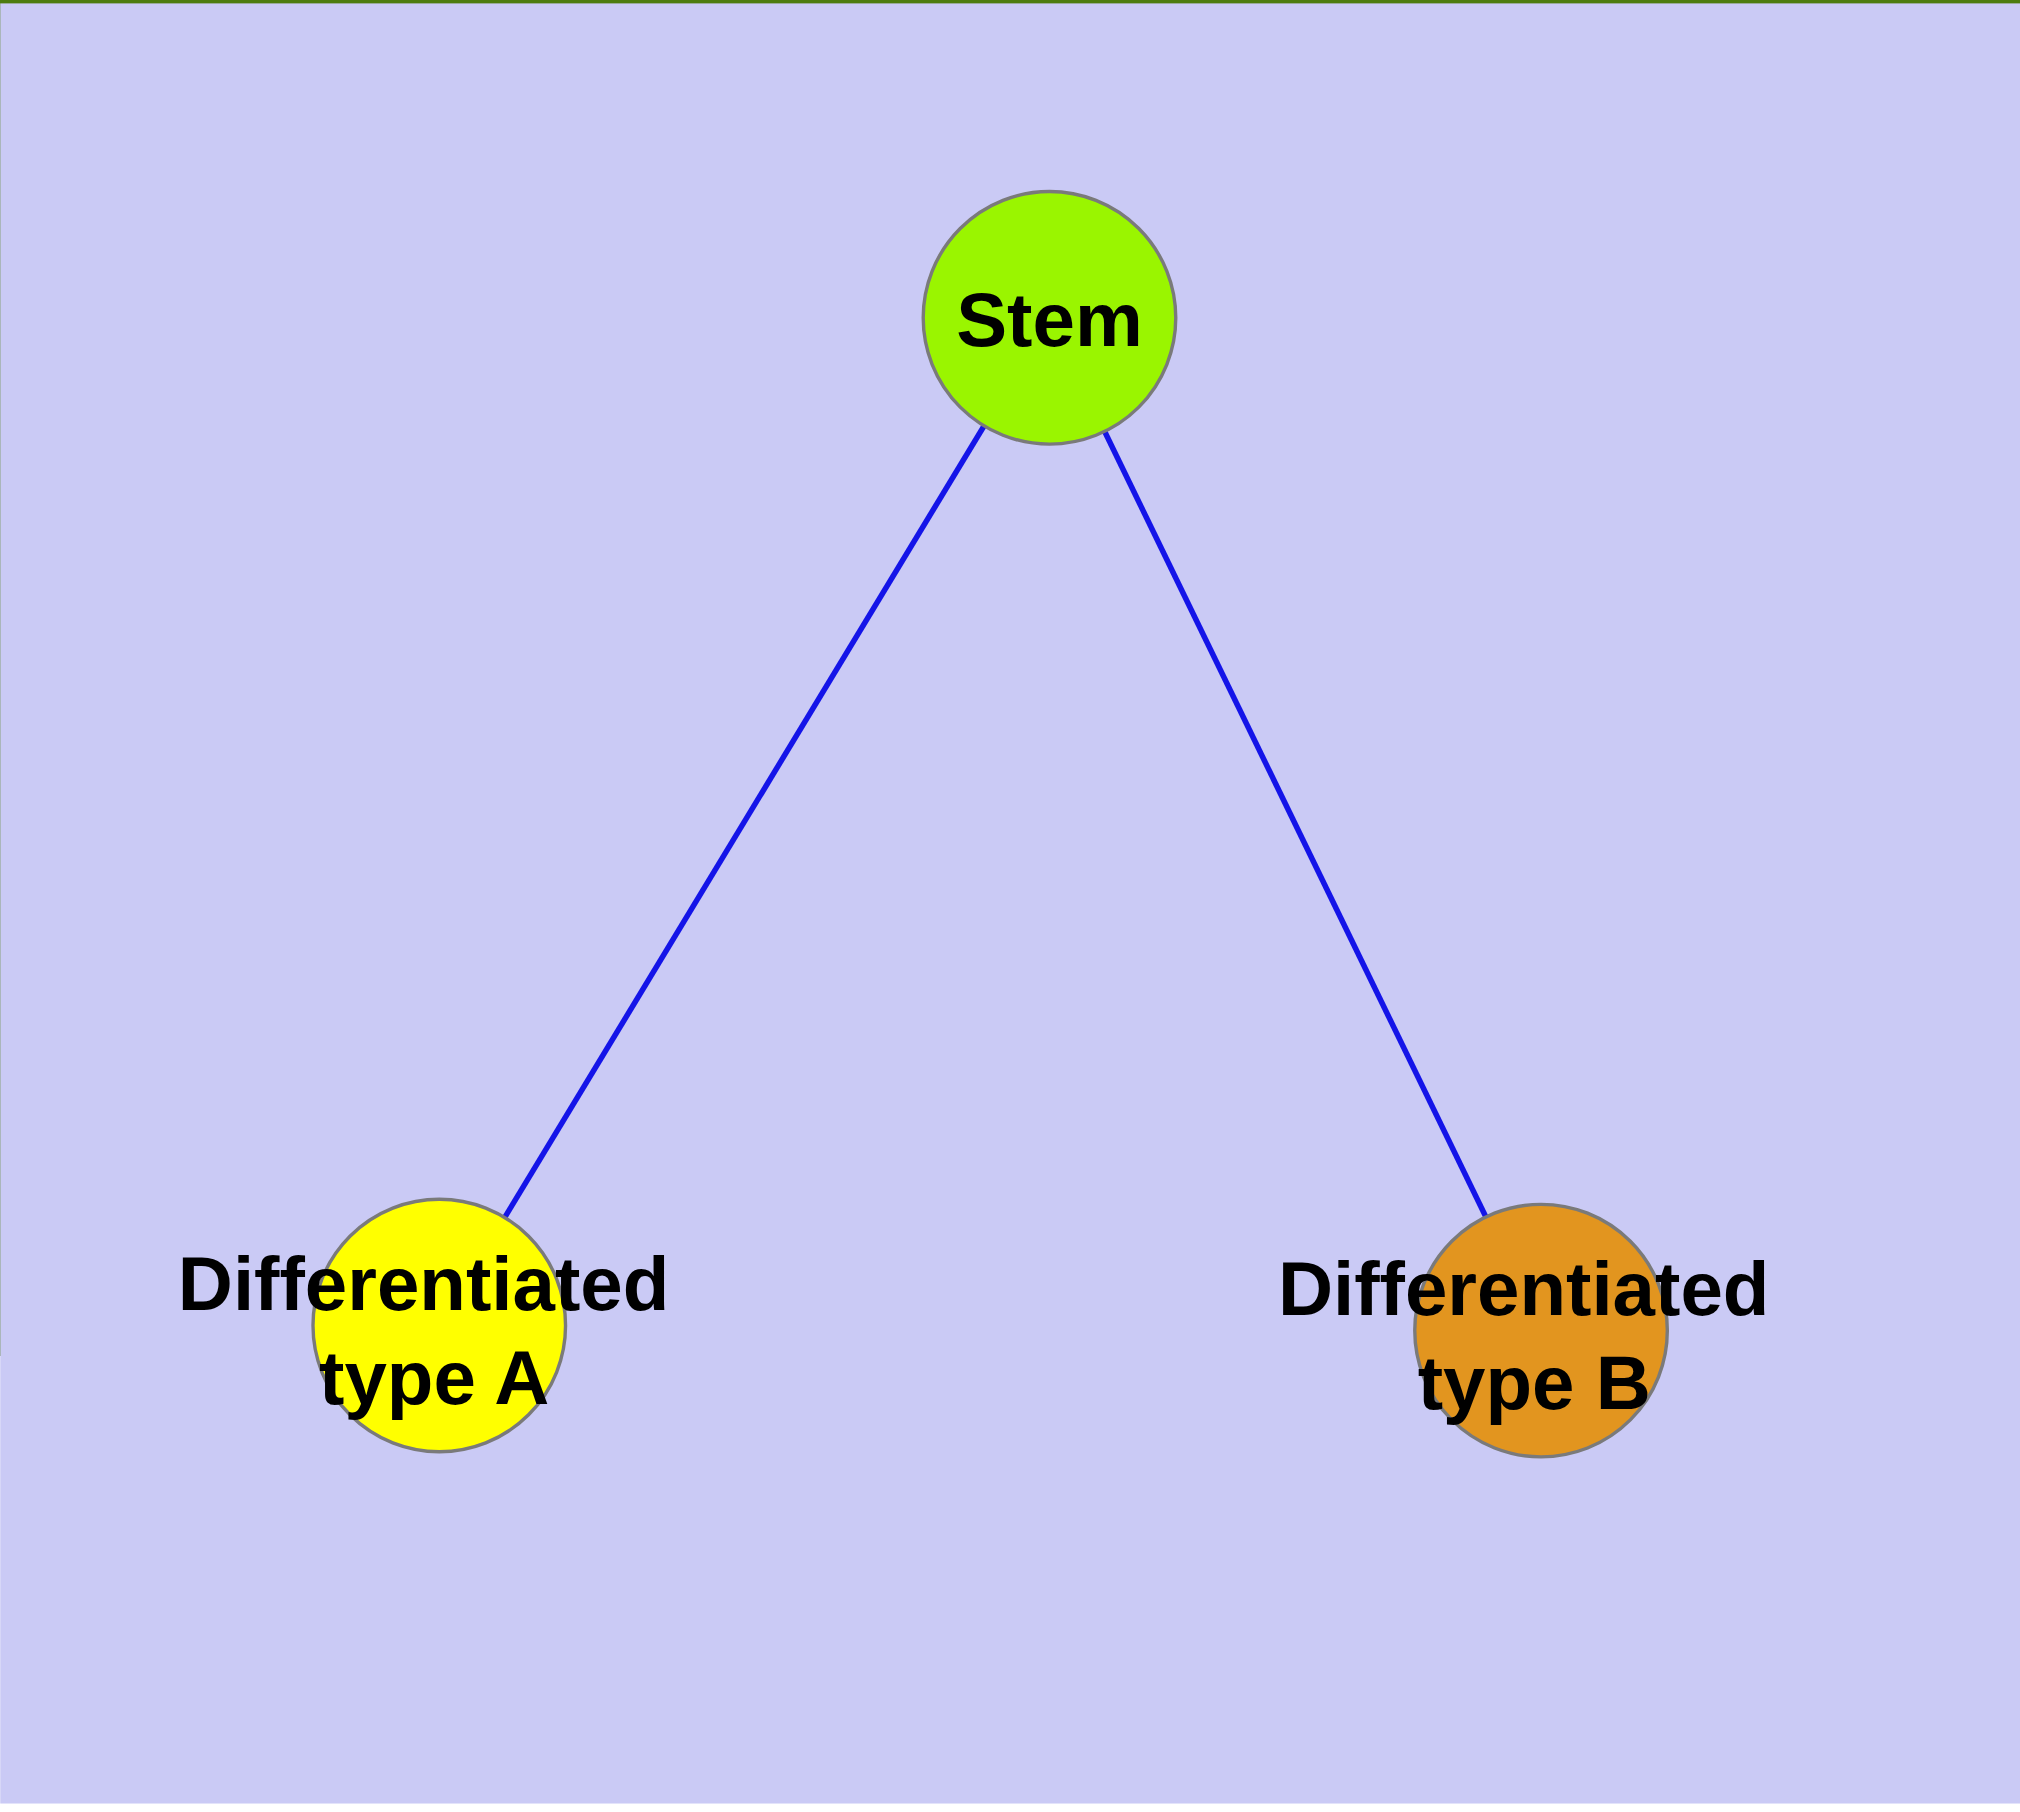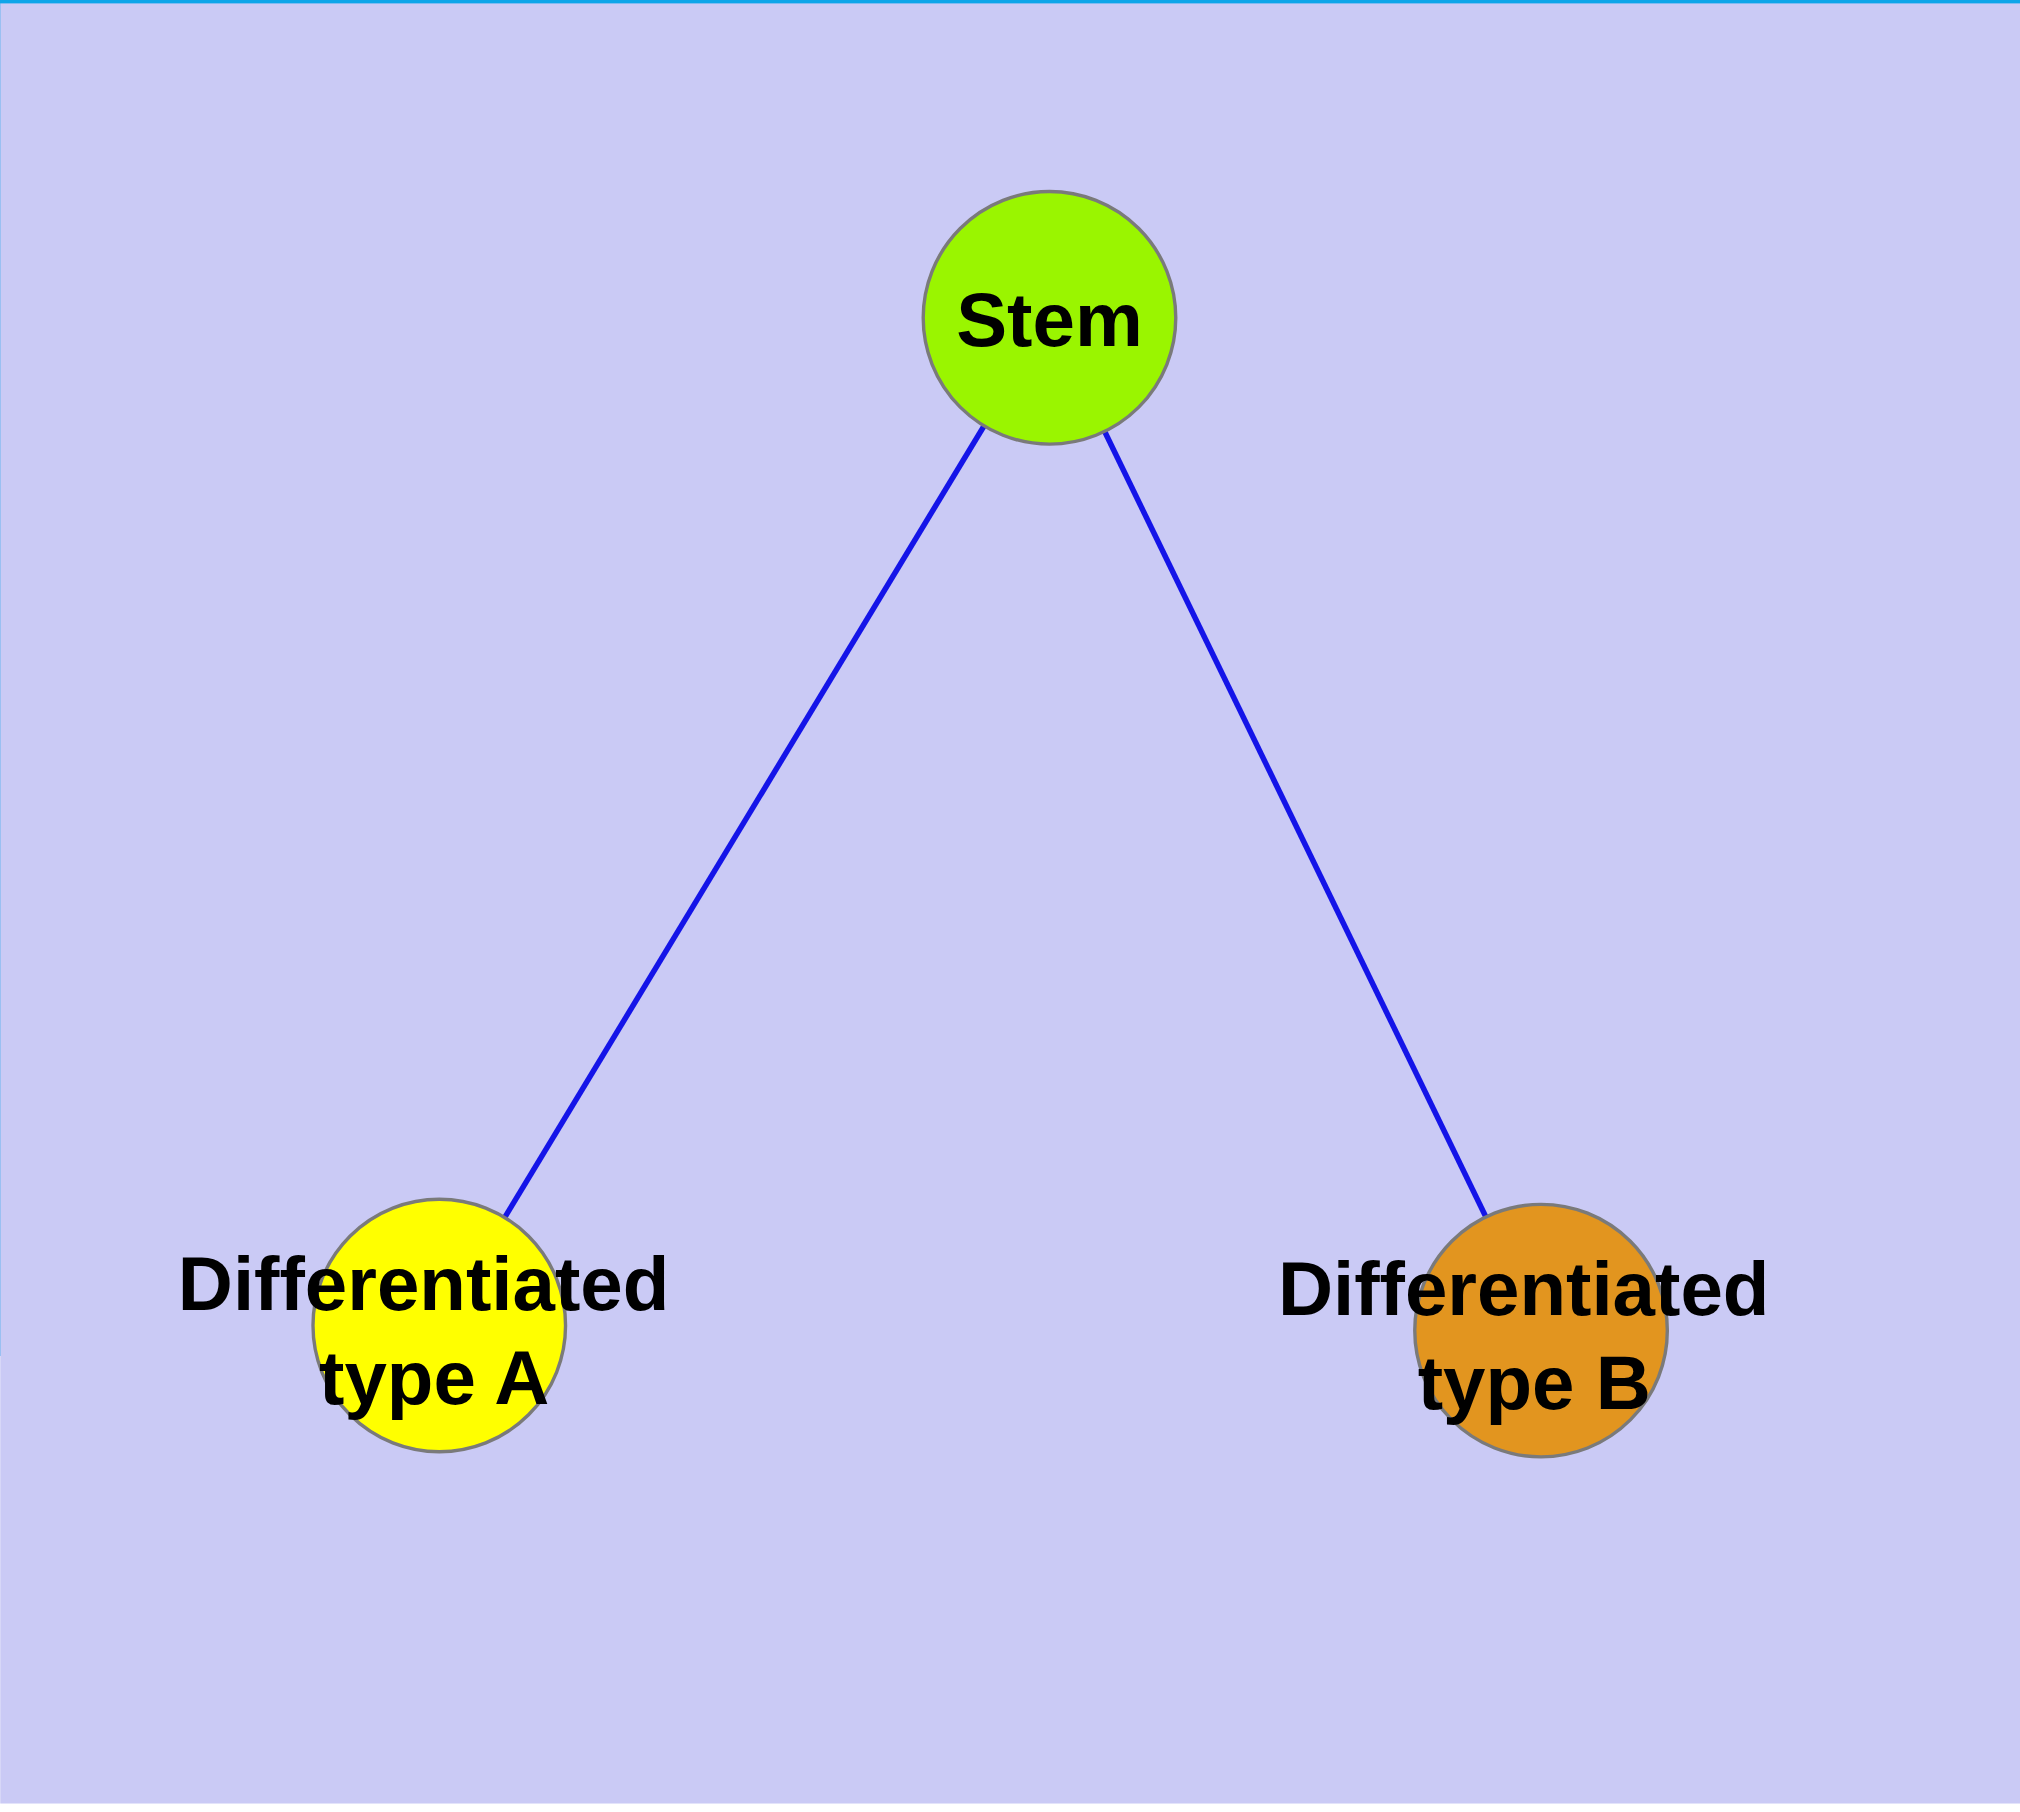--- a/index.html
+++ b/index.html
@@ -7,21 +7,21 @@
     padding: 0;
     background: #ffffff;
     width: 2021px;
     height: 1812px;
     overflow: hidden;
   }
   .canvas {
     position: relative;
     width: 2021px;
     height: 1356px;
-    background: #0ea5e9;
+    background: #4d7c0f;
   }
   svg.graph {
     position: absolute;
     left: 0;
     top: 0;
     display: block;
   }
   text.node-label {
     font-family: "Liberation Sans", "DejaVu Sans", sans-serif;
     font-weight: bold;

